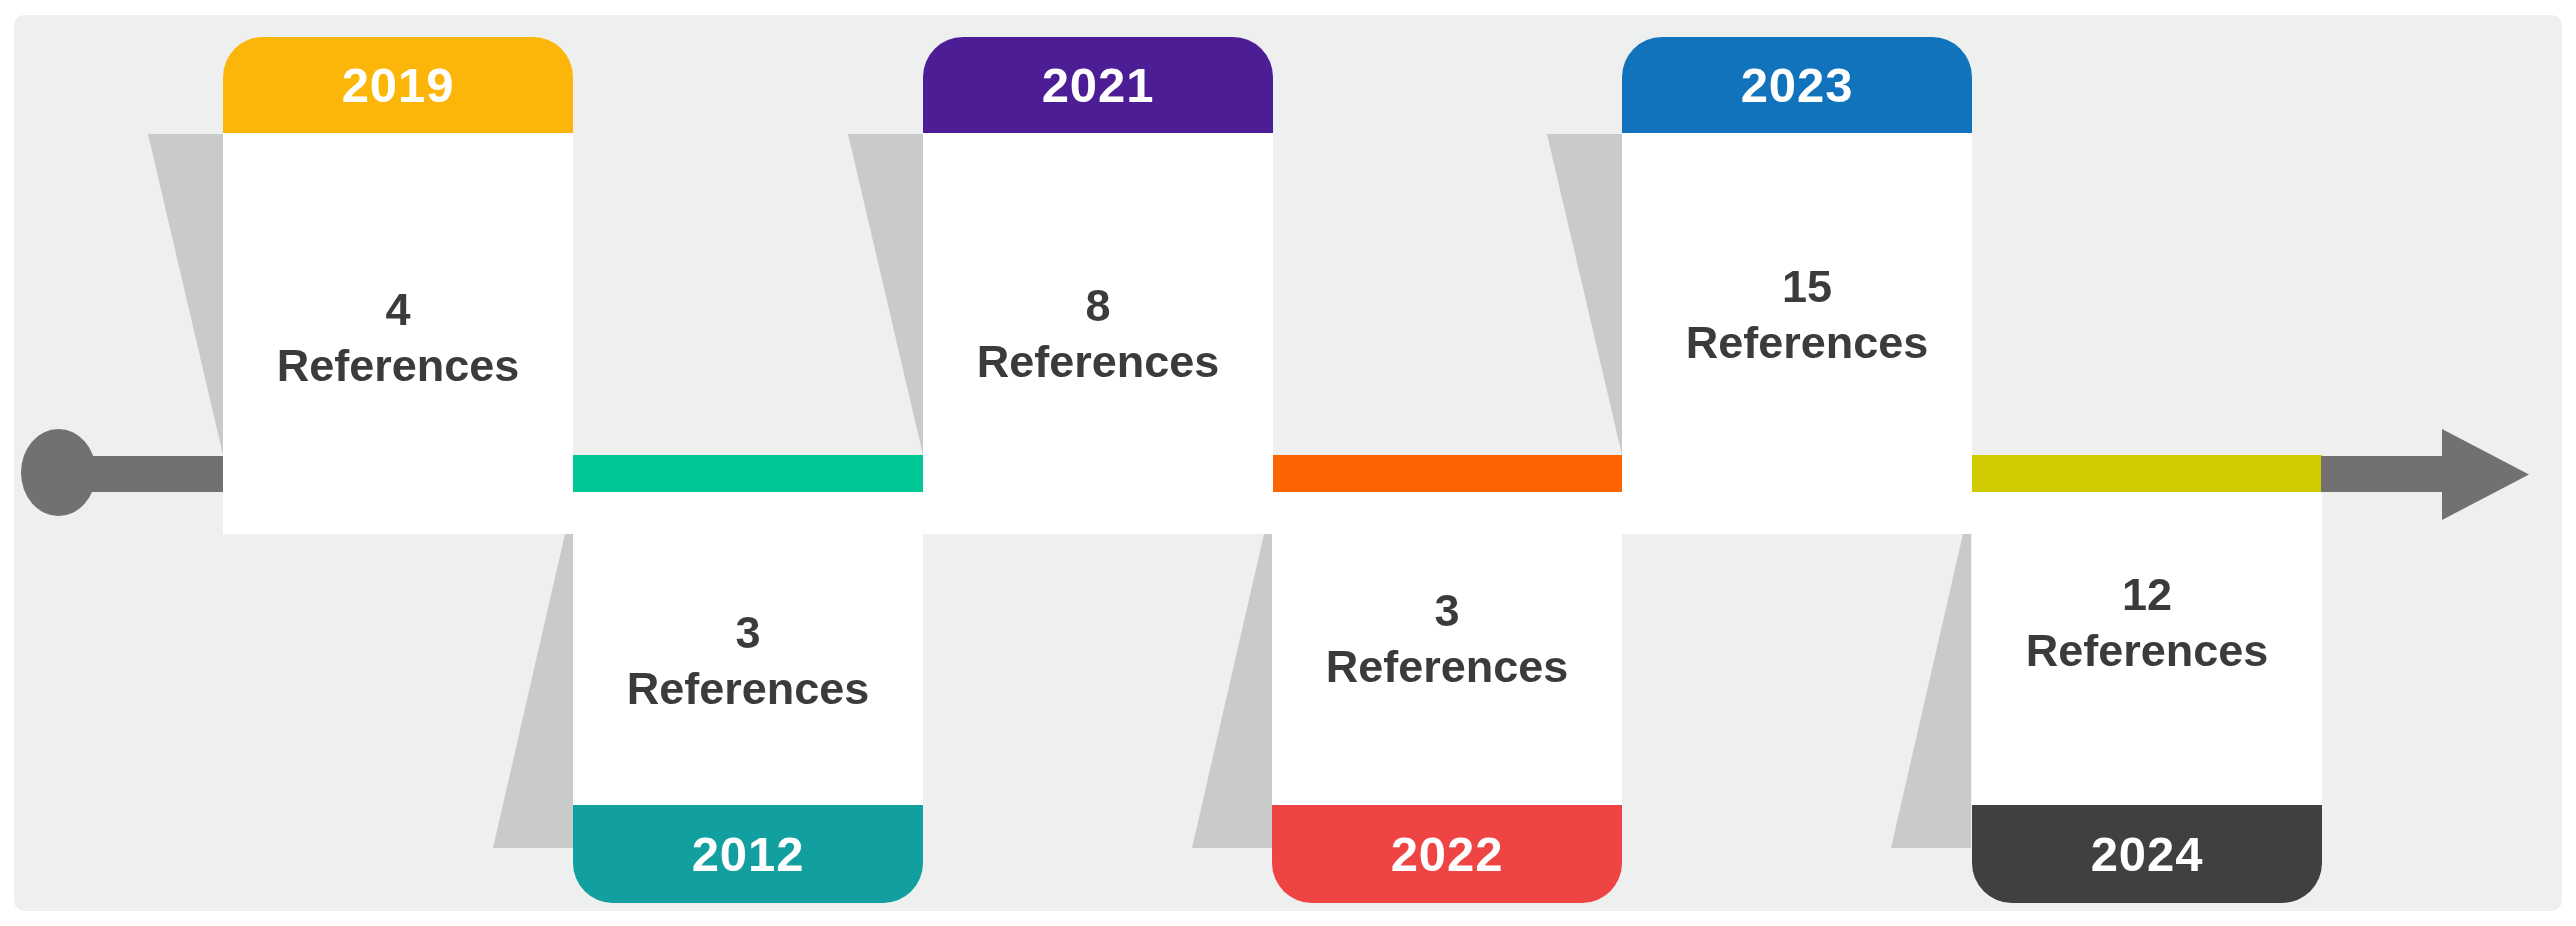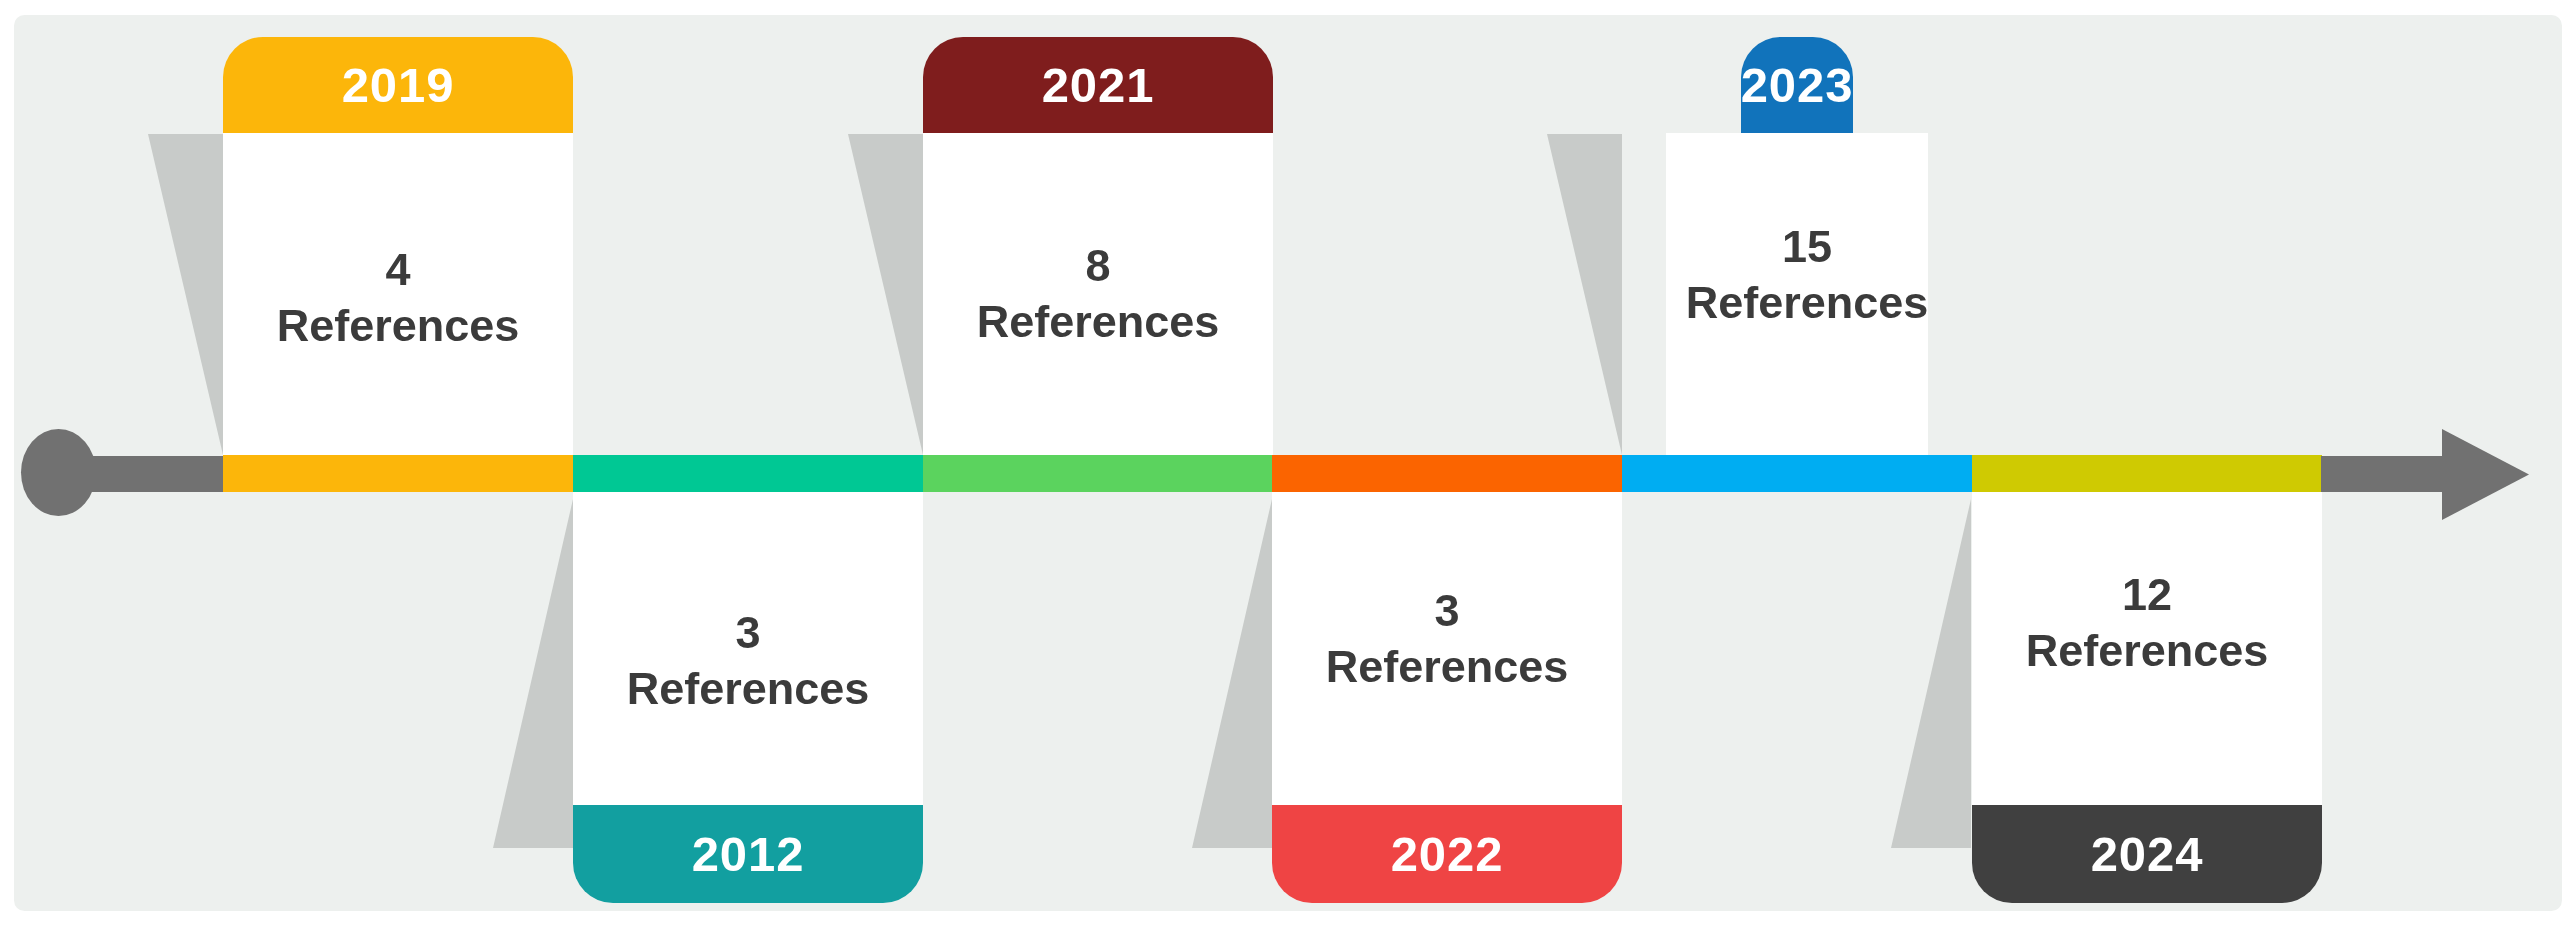--- a/index.html
+++ b/index.html
@@ -42,40 +42,40 @@
   .shadow.above{top:134px;height:321px;width:75px;clip-path:polygon(0 0,100% 0,100% 100%);}
   .shadow.below{top:499px;height:349px;width:80px;clip-path:polygon(100% 0,100% 100%,0 100%);}
   .sh-2019{left:148px;}
   .sh-2021{left:848px;}
   .sh-2023{left:1547px;}
   .sh-2020{left:493px;}
   .sh-2022{left:1192px;}
   .sh-2024{left:1891px;}
   
   .card{position:absolute;width:350px;display:flex;flex-direction:column;}
-  .card.above{top:37px;height:418px;}
+  .card.above{top:37px;height:497px;}
   .card.below{top:492px;height:411px;}
   .card .cap{
     display:flex;align-items:center;justify-content:center;
     color:#ffffff;font-size:49px;font-weight:bold;letter-spacing:0.9px;
   }
   .card.above .cap{height:96px;border-radius:40px 40px 0 0;}
   .card.below .cap{height:98px;border-radius:0 0 40px 40px;}
   .card .body{
     flex:1;background:#ffffff;
     display:flex;align-items:center;justify-content:center;text-align:center;
   }
   .textblock{
     font-size:45px;line-height:56px;font-weight:bold;color:#3B3B3B;
   }
   .card-2019{left:223px;}  .card-2019 .cap{background:#FCB60A;}
   .card-2020{left:573px;}  .card-2020 .cap{background:#129FA0;}
-  .card-2021{left:923px;} .card-2021 .cap{background:#7f1d1d;}
+  .card-2021{left:923px;} .card-2021 .cap{background:#4c1d95;}
   .card-2022{left:1272px;} .card-2022 .cap{background:#ef4444;}
-  .card-2023{left:1622px;align-items:center;} .card-2023 .cap{background:#1173BB;}
+  .card-2023{left:1622px;} .card-2023 .cap{background:#1173BB;}
   .card-2024{left:1972px;} .card-2024 .cap{background:#404040;}
   
   .card-2019 .textblock{transform:translateY(3.5px);}
   .card-2020 .textblock{transform:translateY(12.2px);}
   .card-2021 .textblock{transform:translateY(0);}
   .card-2022 .textblock{transform:translateY(-10.5px);}
   .card-2023 .textblock{transform:translateY(-19px);margin-left:20px;}
   .card-2024 .textblock{transform:translateY(-26px);}
 </style>
 </head>

